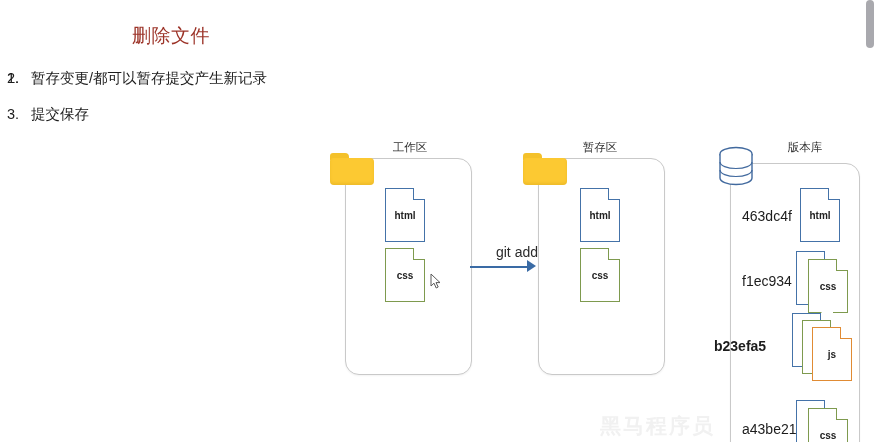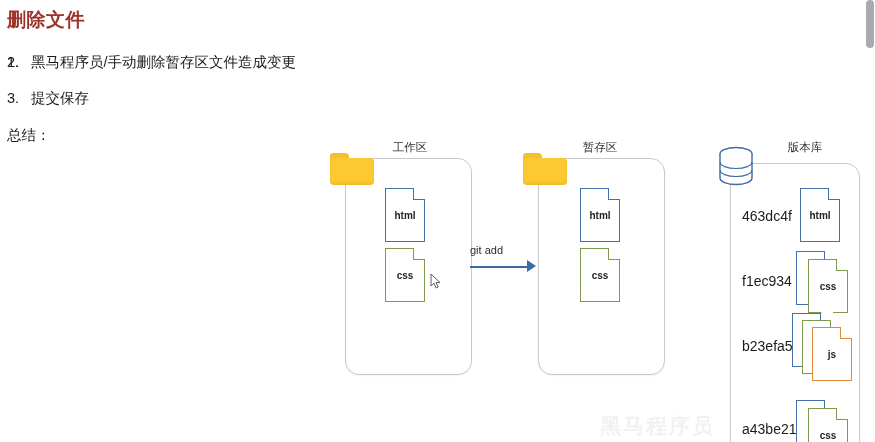--- a/index.html
+++ b/index.html
@@ -10,22 +10,22 @@
     font-family:"Liberation Sans","DejaVu Sans",sans-serif;
     color:#1a1a1a;
     overflow:hidden;
     position:relative;
   }
   .page{position:relative;width:875px;height:442px;}
 
   
   .left-col{position:absolute;left:5px;top:10px;width:330px;}
   .slide-title{
-    font-size:19px;font-weight:bold;color:#9C3328;
-    letter-spacing:.5px;margin:0 0 22px 2px;line-height:1.1;
+    font-size:19px;font-weight:normal;color:#9C3328;
+    letter-spacing:.5px;margin:16px 0 22px 2px;line-height:1.1;text-align:center;
   }
   .para{font-size:14.5px;line-height:1.35;margin:0 0 17px 2px;color:#1c1c1c;}
   .steps{list-style:none;margin:0 0 17px 0;padding:0;}
   .steps li{
     font-size:14.5px;line-height:1.35;margin:0 0 17px 0;
     padding-left:26px;position:relative;color:#1c1c1c;
   }
   .steps li .num{position:absolute;left:2px;top:0;}
 
   
@@ -73,22 +73,22 @@
   .file.blue{border-color:#4472A8;}
   .file.blue .fold{border-left-color:#4472A8;border-bottom-color:#4472A8;}
   .file.green{border-color:#7E9A4E;}
   .file.green .fold{border-left-color:#7E9A4E;border-bottom-color:#7E9A4E;}
   .file.orange{border-color:#E08B34;padding-left:8px;}
   .file.orange .fold{border-left-color:#E08B34;border-bottom-color:#E08B34;}
 
   
   .arrow-wrap{position:absolute;}
   .arrow-label{
-    position:absolute;left:0;top:0;width:100%;text-align:left;
-    font-size:11px;color:#2b2b2b;white-space:nowrap;
+    position:absolute;left:0;top:0;width:100%;text-align:right;
+    font-size:14px;color:#2b2b2b;white-space:nowrap;
   }
   .arrow-line{
     position:absolute;left:0;top:22px;height:2.4px;background:#3A6BA5;
   }
   .arrow-head{
     position:absolute;top:16px;width:0;height:0;
     border-top:6px solid transparent;border-bottom:6px solid transparent;
     border-left:9px solid #3A6BA5;
   }
 
@@ -126,28 +126,27 @@
 <div class="page">
 
   <div class="left-col">
     <div class="slide-title">删除文件</div>
     <ul class="steps">
       <li>
         <span class="num">1.</span>
       </li>
       <li>
         <span class="num">2.</span>
-        <span>黑马程序员/手动删除暂存区文件造成变更</span>
+        <span>暂存变更/都可以暂存提交产生新记录</span>
       </li>
       <li>
         <span class="num">3.</span>
         <span>提交保存</span>
       </li>
     </ul>
-    <p class="para">总结：</p>
   </div>
 
   <div class="diagram">
 
     <div class="col-title" style="left:345px;top:92px;width:130px;">工作区</div>
     <div class="col-title" style="left:750px;top:92px;width:110px;">版本库</div>
     <div class="col-title" style="left:535px;top:92px;width:130px;">暂存区</div>
 
     <div class="zone" style="left:345px;top:110px;width:125px;height:215px;"></div>
     <div class="folder" style="left:330px;top:105px;">
@@ -222,21 +221,21 @@
           <div class="fold"></div>
         <div class="label"></div>
       </div>
       <div class="file green" style="left:12px;top:8px;">
         <div class="corner-cut"></div>
           <div class="fold"></div>
         <div class="label">css</div>
       </div>
     </div>
 
-    <div class="hash" style="left:742px;top:290px;">b23efa5</div>
+    <div class="hash" style="left:714px;top:290px;font-weight:bold;">b23efa5</div>
     <div class="stack" style="left:792px;top:265px;width:66px;height:70px;">
       <div class="file blue" style="left:0px;top:0px;">
         <div class="corner-cut"></div>
           <div class="fold"></div>
         <div class="label"></div>
       </div>
       <div class="file green" style="left:10px;top:7px;">
         <div class="corner-cut"></div>
           <div class="fold"></div>
         <div class="label"></div>

